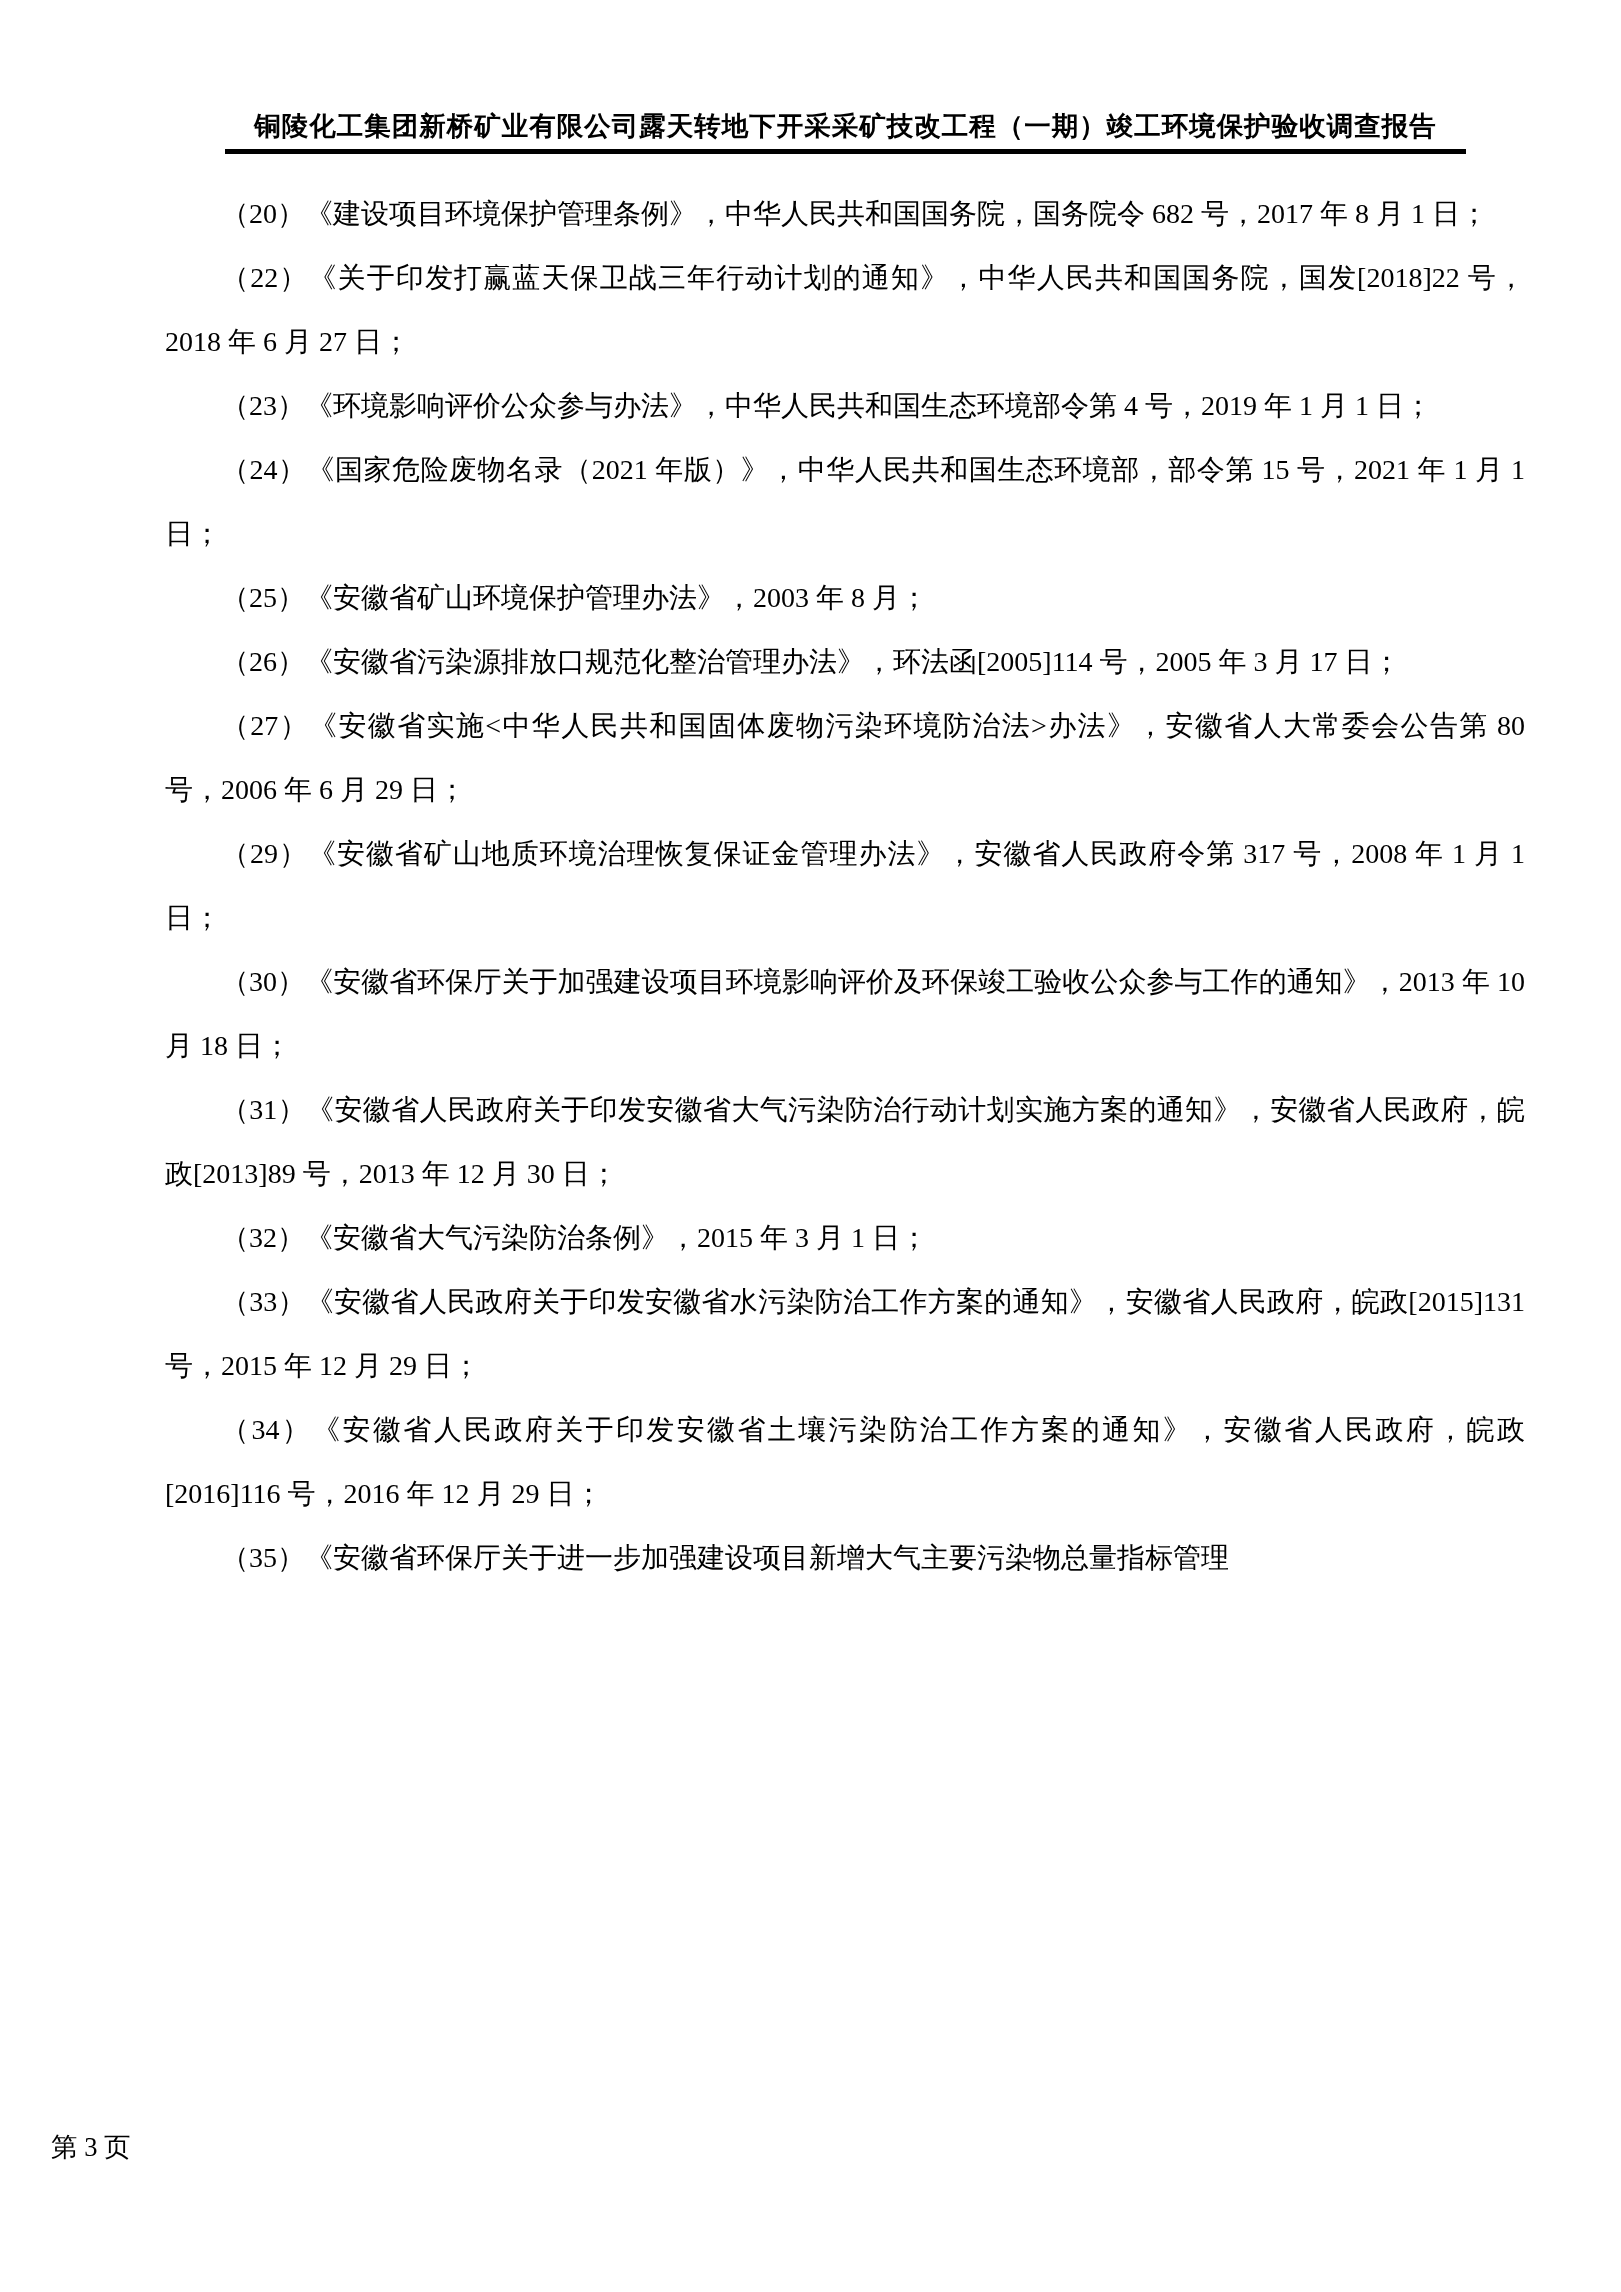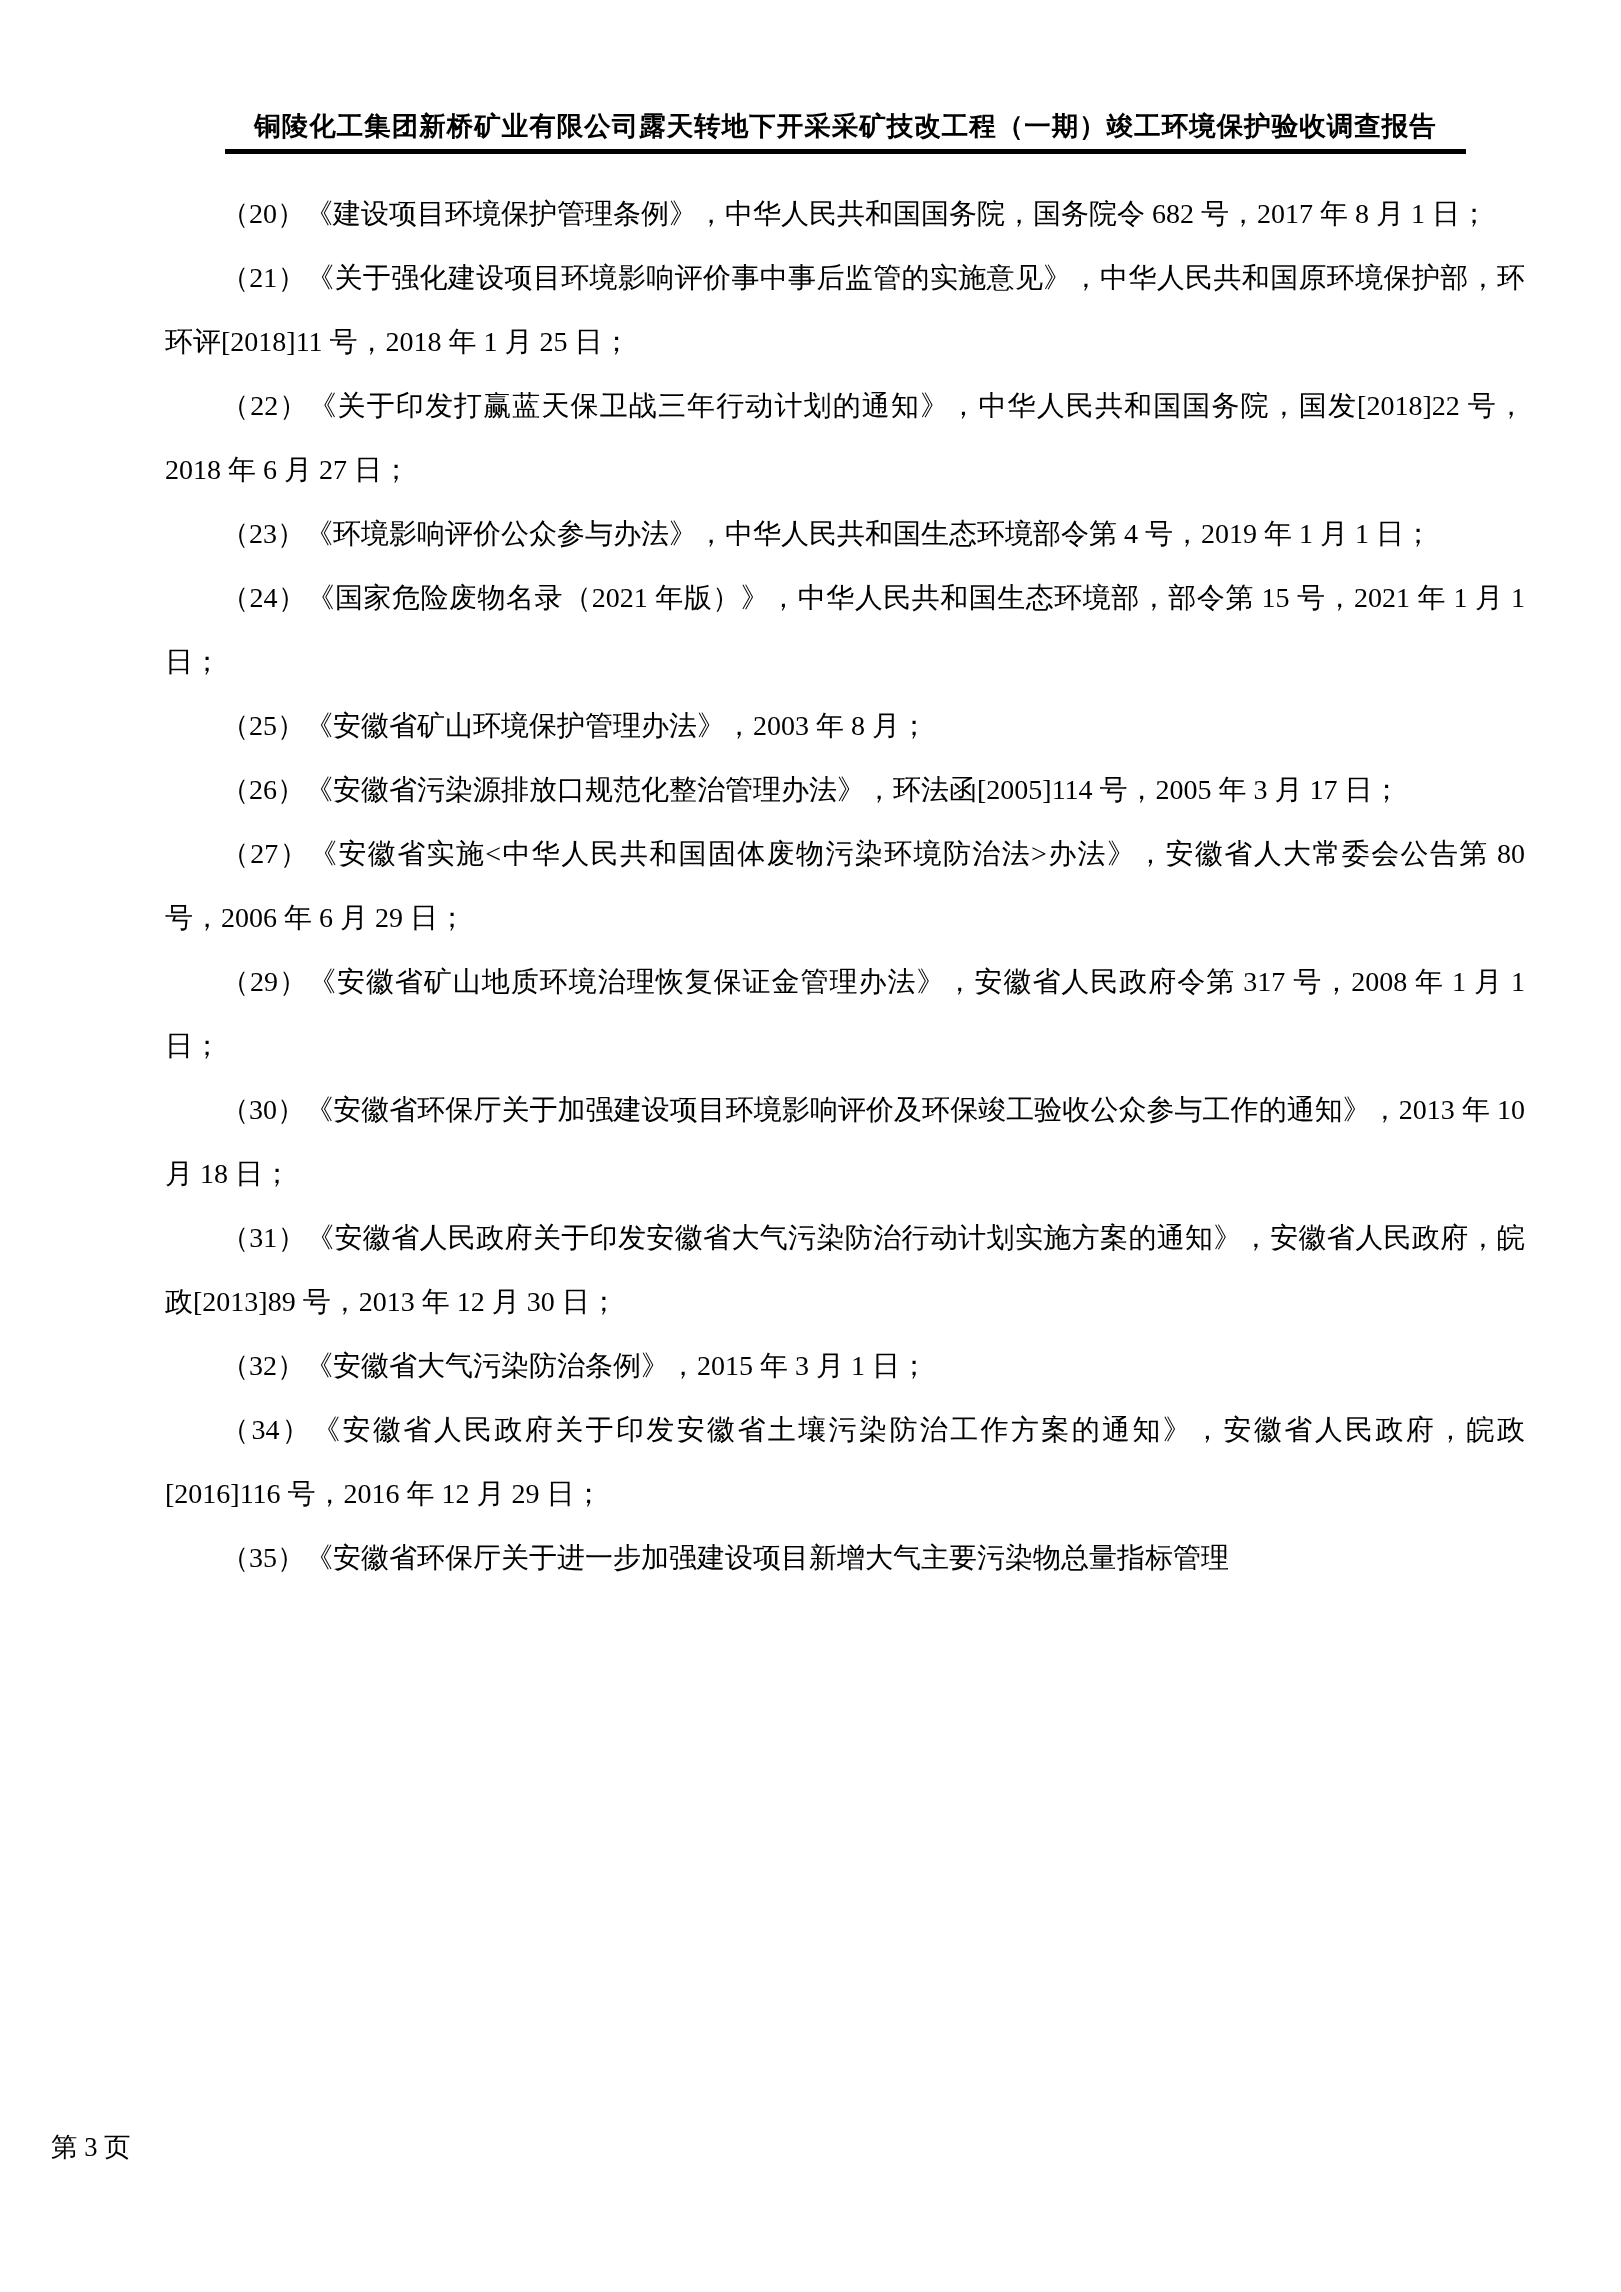--- a/index.html
+++ b/index.html
@@ -63,31 +63,31 @@
 <body>
 
 <div class="page">
 
   <div class="header">
     <div class="header-title">铜陵化工集团新桥矿业有限公司露天转地下开采采矿技改工程（一期）竣工环境保护验收调查报告</div>
   </div>
 
   <div class="content">
     <p>（20）《建设项目环境保护管理条例》，中华人民共和国国务院，国务院令 682 号，2017 年 8 月 1 日；</p>
-    <p>（21）《关于强化建设项目环境影响评价事中事后监管的实施意见》，中华人民共和国原环境保护部，环环评[2018]11 号，2018 年 1 月 25 日；</p>
     <p>（22）《关于印发打赢蓝天保卫战三年行动计划的通知》，中华人民共和国国务院，国发[2018]22 号，2018 年 6 月 27 日；</p>
     <p>（23）《环境影响评价公众参与办法》，中华人民共和国生态环境部令第 4 号，2019 年 1 月 1 日；</p>
     <p>（24）《国家危险废物名录（2021 年版）》，中华人民共和国生态环境部，部令第 15 号，2021 年 1 月 1 日；</p>
     <p>（25）《安徽省矿山环境保护管理办法》，2003 年 8 月；</p>
     <p>（26）《安徽省污染源排放口规范化整治管理办法》，环法函[2005]114 号，2005 年 3 月 17 日；</p>
     <p>（27）《安徽省实施&lt;中华人民共和国固体废物污染环境防治法&gt;办法》，安徽省人大常委会公告第 80 号，2006 年 6 月 29 日；</p>
     <p>（29）《安徽省矿山地质环境治理恢复保证金管理办法》，安徽省人民政府令第 317 号，2008 年 1 月 1 日；</p>
     <p>（30）《安徽省环保厅关于加强建设项目环境影响评价及环保竣工验收公众参与工作的通知》，2013 年 10 月 18 日；</p>
     <p>（31）《安徽省人民政府关于印发安徽省大气污染防治行动计划实施方案的通知》，安徽省人民政府，皖政[2013]89 号，2013 年 12 月 30 日；</p>
     <p>（32）《安徽省大气污染防治条例》，2015 年 3 月 1 日；</p>
+    <p>（33）《安徽省人民政府关于印发安徽省水污染防治工作方案的通知》，安徽省人民政府，皖政[2015]131 号，2015 年 12 月 29 日；</p>
     <p>（34）《安徽省人民政府关于印发安徽省土壤污染防治工作方案的通知》，安徽省人民政府，皖政[2016]116 号，2016 年 12 月 29 日；</p>
     <p>（35）《安徽省环保厅关于进一步加强建设项目新增大气主要污染物总量指标管理</p>
   </div>
 
   <div class="footer">
     <span>第 3 页</span>
   </div>
 
 </div>
 

